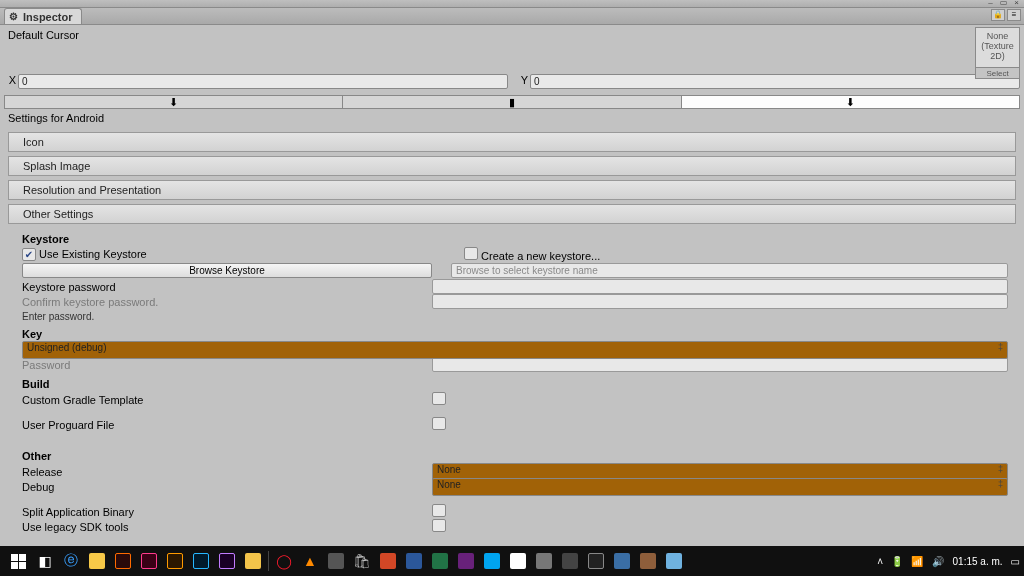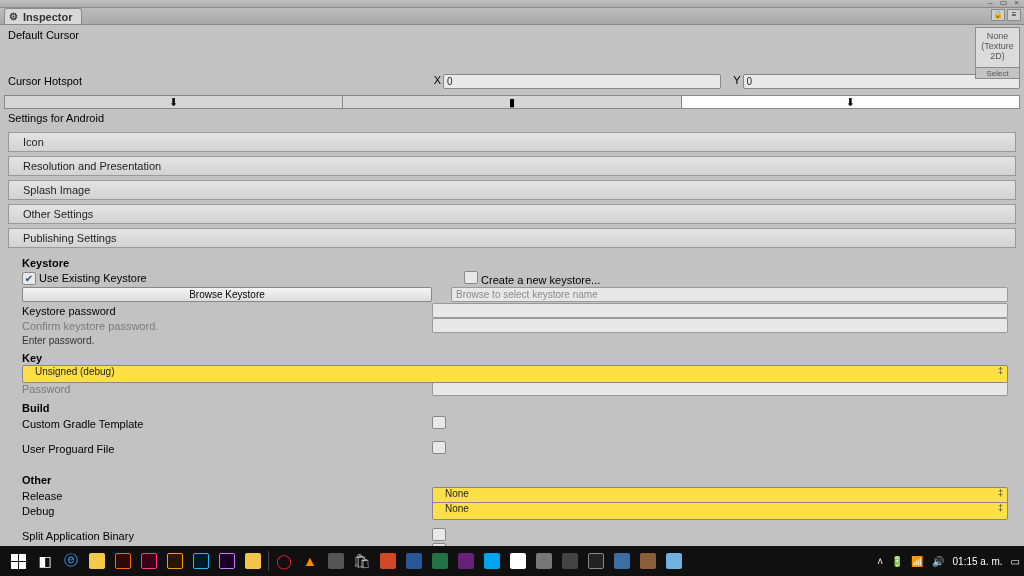--- a/index.html
+++ b/index.html
@@ -107,22 +107,22 @@
   .wide-btn {
     height: 15px; background:linear-gradient(#f5f5f5,#ddd);
     border:1px solid #888; border-radius:2px; text-align:center; font-size:10px; line-height:13px;
     width: 410px;
   }
   .ghost-input {
     height:15px; background:#e8e8e8; border:1px solid #999; border-radius:2px;
     padding:0 4px; font-size:10px; color:#8a8a8a; line-height:13px;
   }
   .unity-dd {
-    height:18px; background:#fde047; border:1px solid #888; border-radius:2px;
-    padding:0 12px; font-size:10px; line-height:11px; position:relative; color:#222;
+    height:18px; background:#a16207; border:1px solid #888; border-radius:2px;
+    padding:0 4px; font-size:10px; line-height:11px; position:relative; color:#222;
   }
   .unity-dd::after {
     content:"‡"; position:absolute; right:4px; top:0; font-size:9px; color:#444;
   }
   .dim-text { color:#7a7a7a; }
   .tiny-note { font-size:10px; color:#333; margin-top:2px; }
 
   .hotspot-row { display:flex; align-items:center; height:16px; margin-top: 30px; }
   .hotspot-row .lbl { width: 425px; padding-left:4px; }
   .hotspot-row .xy { display:flex; flex:1; gap:0; }
@@ -179,42 +179,40 @@
   </div>
 
   <div class="texbox">
     <div>None</div>
     <div>(Texture</div>
     <div>2D)</div>
     <div class="sel">Select</div>
   </div>
 
   <div class="hotspot-row">
-    <div class="lbl">Cursor Hotspot</div>
     <div class="xy">
       <div class="axis">X</div>
       <div class="num"><input type="text" class="unity" value="0" style=""></div>
       <div class="axis">Y</div>
       <div class="num" style="padding-right:0"><input type="text" class="unity" value="0" style=""></div>
     </div>
   </div>
 
   <div class="platform-strip">
     <div class="plat dim"><span>⬇</span></div>
     <div class="plat dim"><span>▮</span></div>
     <div class="plat"><span>⬇</span></div>
   </div>
 
   <div class="settings-title">Settings for Android</div>
 
   <div class="section-hdr">Icon</div>
+  <div class="section-hdr">Splash Image</div>
   <div class="section-hdr">Resolution and Presentation</div>
-  <div class="section-hdr">Splash Image</div>
   <div class="section-hdr">Other Settings</div>
-  <div class="section-hdr">Publishing Settings</div>
 
   <div class="pub-body">
 
     <div class="sub-hdr">Keystore</div>
 
     <div class="kv-row">
       <div class="k">
         <span class="unity-check">✔</span>
         <span>Use Existing Keystore</span>
       </div>

